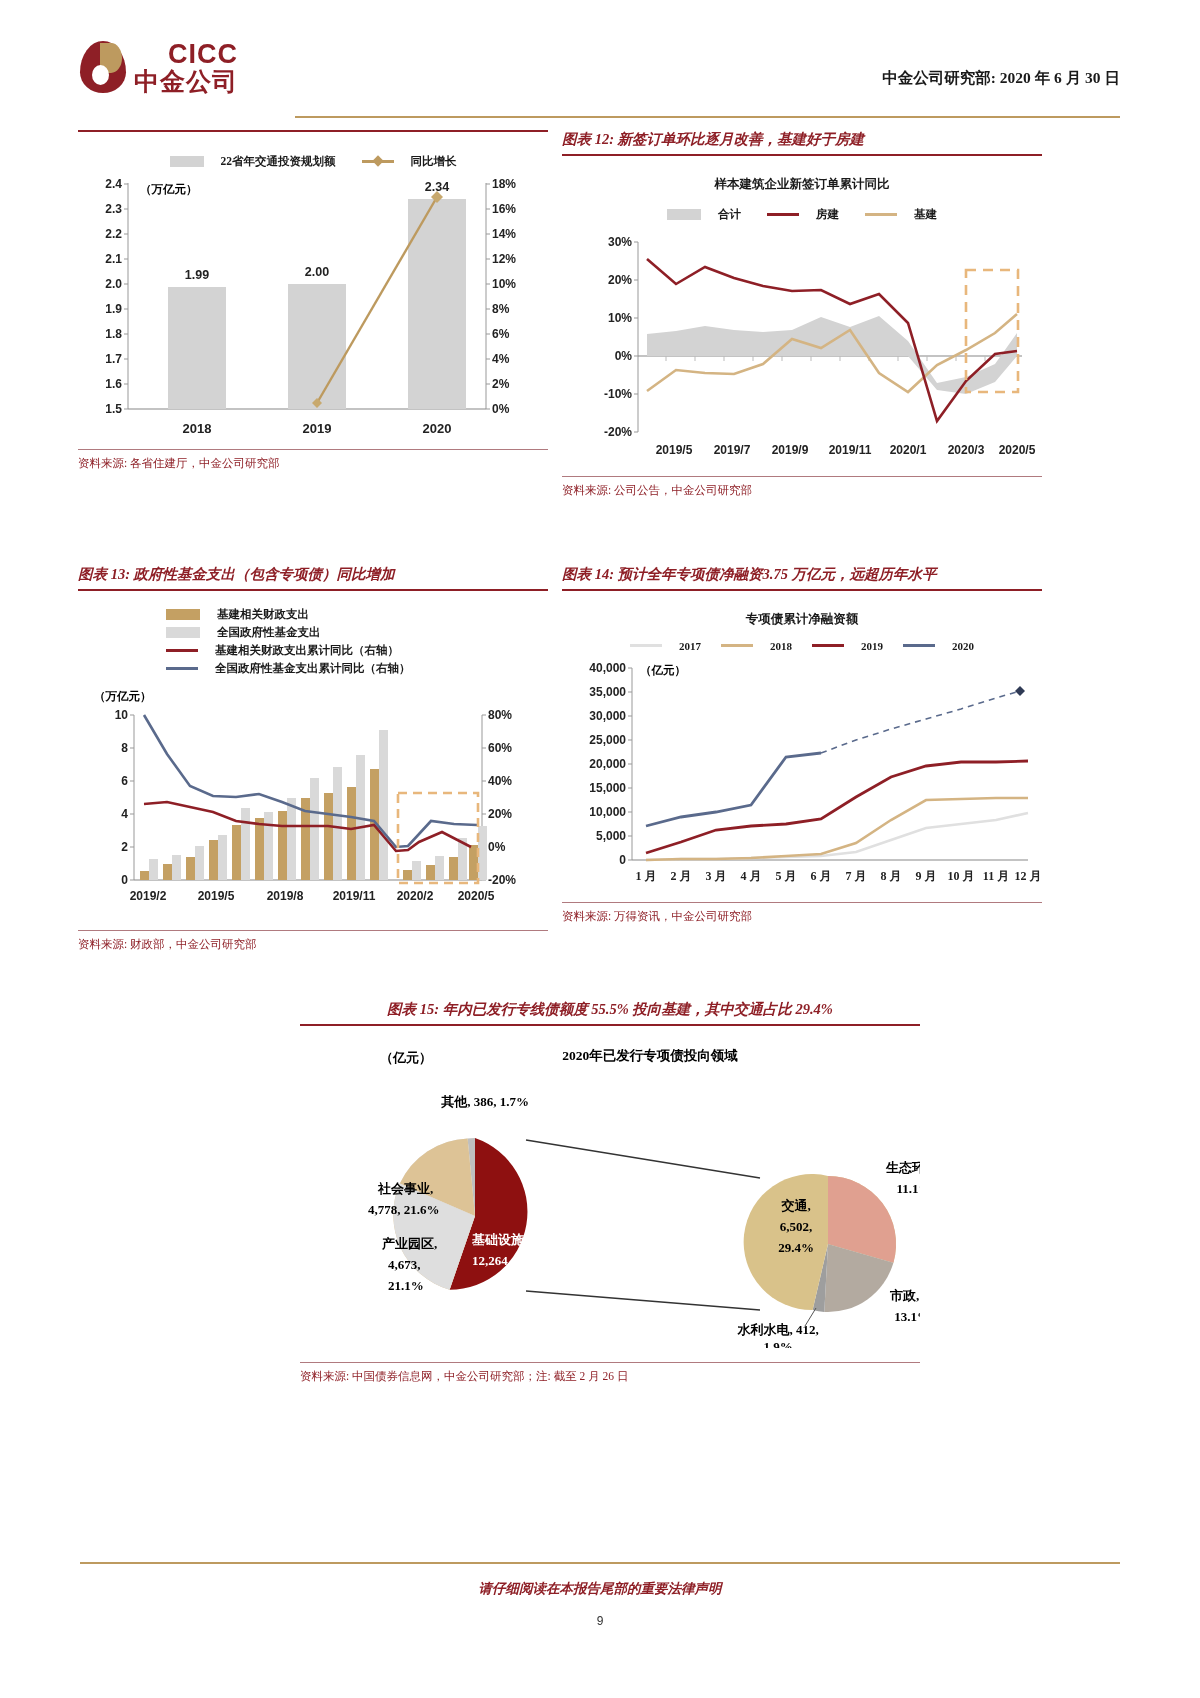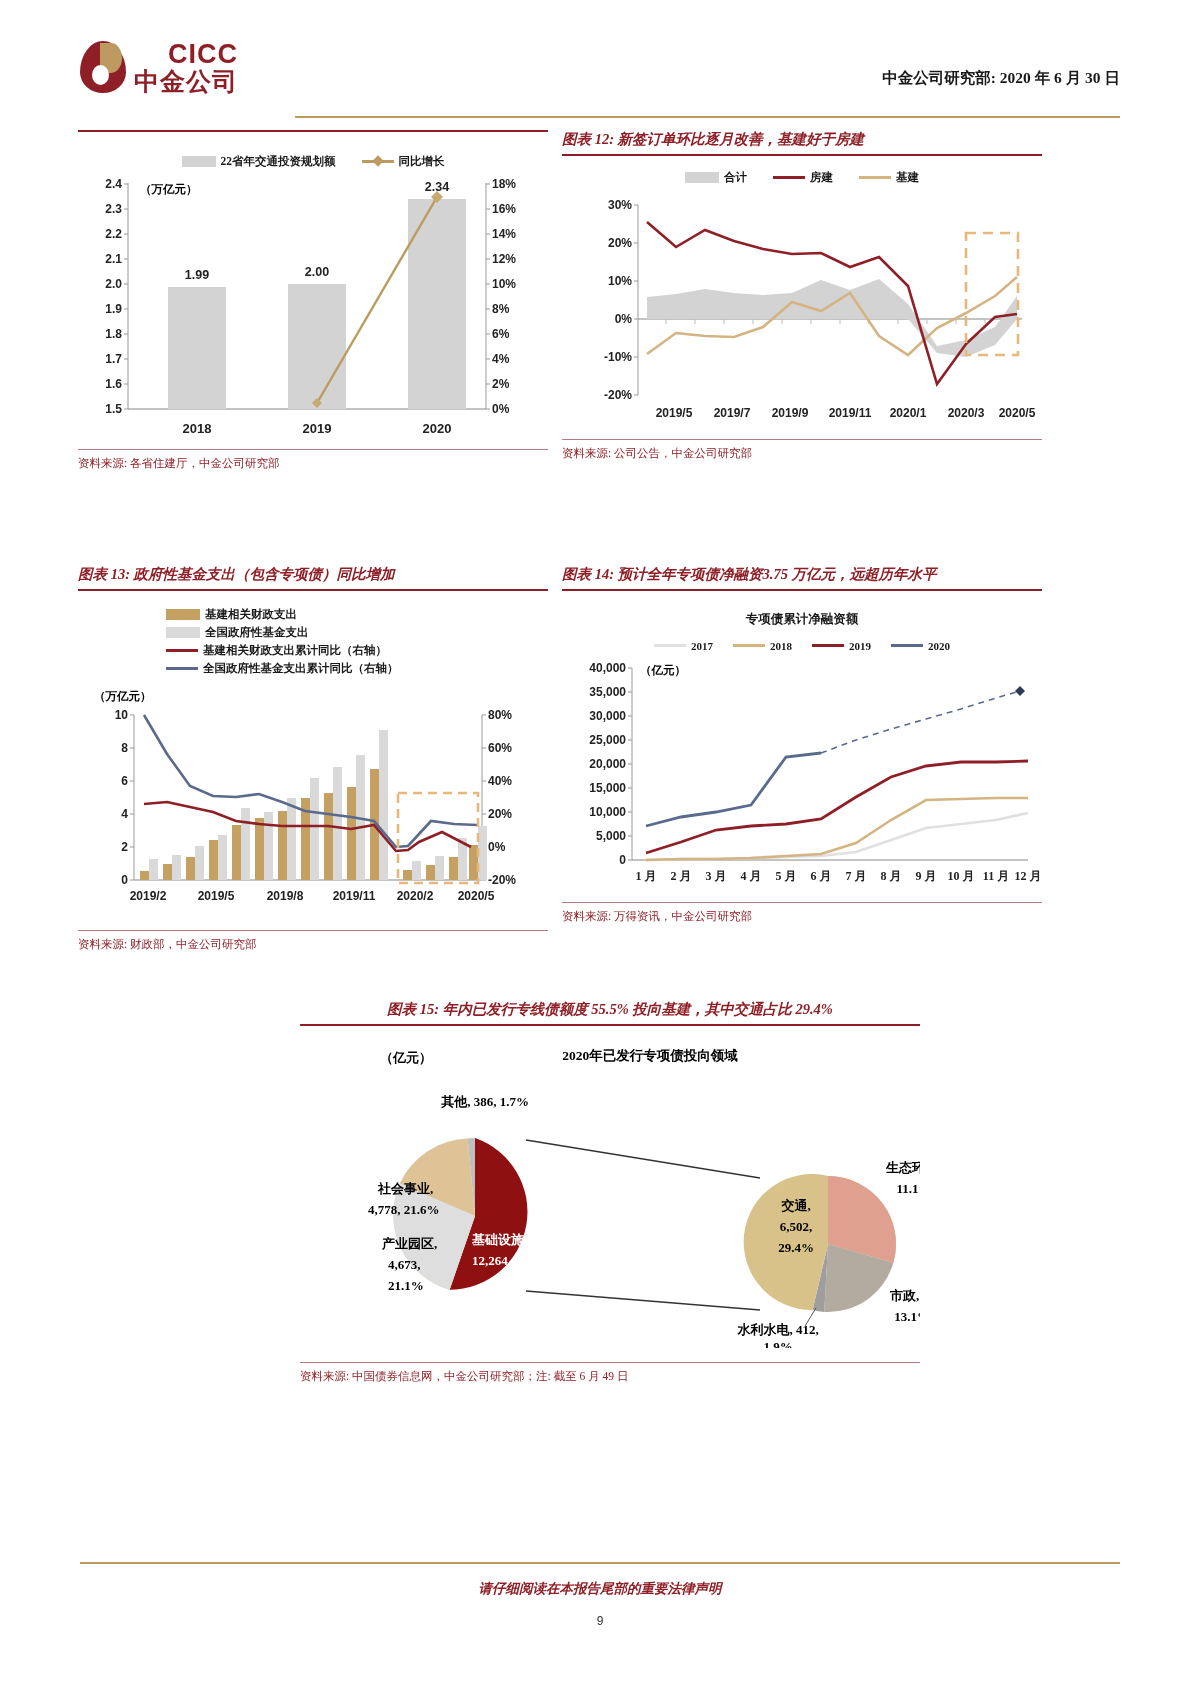--- a/index.html
+++ b/index.html
@@ -50,21 +50,21 @@
     font-size:11.5px; color:#8e1f26;
     padding-top:6px;
   }
   .panel-src-rule { height:1.2px; background:#b07a7f; }
 
   .chart-area { position:relative; }
 
   
   .legend { display:flex; justify-content:center; align-items:center; gap:26px; font-size:11.5px; font-weight:bold; }
   .legend.small { font-size:11px;align-items:center; }
-  .lg-item { display:flex; align-items:center; gap:5px; white-space:nowrap; }
+  .lg-item { display:flex; align-items:center; gap:17px; white-space:nowrap; }
   .sw-box { width:34px; height:11px; display:inline-block; }
   .sw-line { width:32px; height:3px; display:inline-block; position:relative; }
   .sw-line.marker::after {
     content:""; position:absolute; left:12px; top:-3px; width:8px; height:8px;
     background:#bd9a5f; transform:rotate(45deg);
   }
   .legend-v { font-size:11.5px; font-weight:bold; }
   .legend-v .lg-item { margin-bottom:3px; }
 
   .chart-title { text-align:center; font-size:12.5px; font-weight:bold; }
@@ -197,20 +197,21 @@
     </div>
 
     <div class="panel-src-rule"></div>
     <div class="panel-src">资料来源: 各省住建厅，中金公司研究部</div>
   </div>
 
   <div class="panel" style="left:562px; top:130px; width:480px;">
     <div class="panel-title">图表 12: 新签订单环比逐月改善，基建好于房建</div>
     <div class="panel-rule"></div>
 
+    <div class="chart-title" style="margin-top:20px;">样本建筑企业新签订单累计同比</div>
 
     <div class="legend" style="margin-top:14px;">
       <div class="lg-item">
         <span class="sw-box" style="background:#d3d3d3"></span>
         <span>合计</span>
       </div>
       <div class="lg-item">
         <span class="sw-line" style="background:#8e1f26"></span>
         <span>房建</span>
       </div>
@@ -544,20 +545,20 @@
         <text x="590" y="262" font-size="13" font-weight="bold" font-family="'Liberation Serif',serif">市政, 2,889,</text>
         <text x="612" y="283" font-size="13" font-weight="bold" text-anchor="middle" font-family="'Liberation Serif',serif">13.1%</text>
 
         <line x1="516" y1="270" x2="505" y2="288" stroke="#555" stroke-width="1"></line>
         <text x="478" y="296" font-size="13" font-weight="bold" text-anchor="middle" font-family="'Liberation Serif',serif">水利水电, 412,</text>
         <text x="478" y="313" font-size="13" font-weight="bold" text-anchor="middle" font-family="'Liberation Serif',serif">1.9%</text>
       </svg>
     </div>
 
     <div class="panel-src-rule" style="margin-top:14px;"></div>
-    <div class="panel-src" style="text-align:left;">资料来源: 中国债券信息网，中金公司研究部；注: 截至 6 月 49 日</div>
+    <div class="panel-src" style="text-align:left;">资料来源: 中国债券信息网，中金公司研究部；注: 截至 2 月 26 日</div>
   </div>
 
   <div class="foot-rule"></div>
   <div class="foot-txt">请仔细阅读在本报告尾部的重要法律声明</div>
   <div class="page-no">9</div>
 
 </div>
 
 </body></html>

